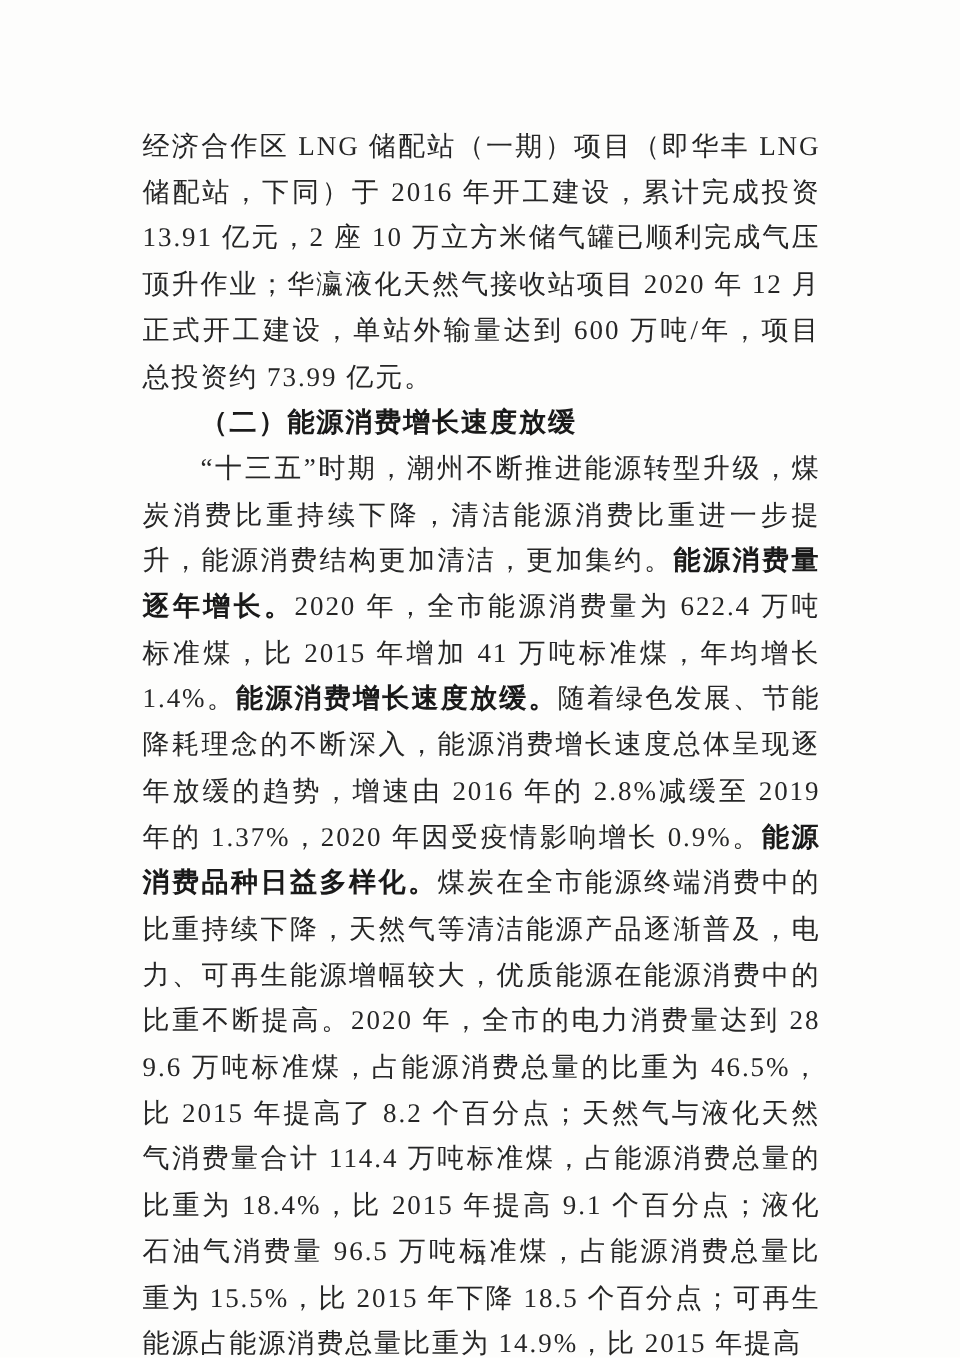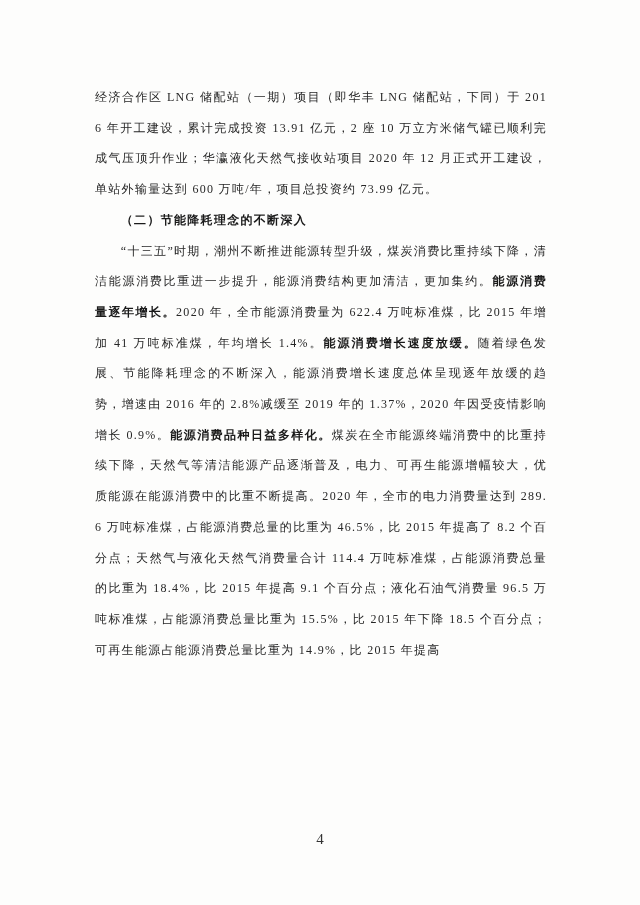--- a/index.html
+++ b/index.html
@@ -24,21 +24,21 @@
   }
   .content {
     position: absolute;
     left: 95px;
     top: 82px;
     width: 452px;
     color: #262626;
   }
   p.para {
     margin: 0;
-    font-size: 12px;
+    font-size: 18px;
     line-height: 30.7px;
     letter-spacing: 1.3px;
     text-align: justify;
     text-justify: inter-ideograph;
     word-break: break-all;
     overflow-wrap: break-word;
   }
   p.para.indent {
     text-indent: 2.15em;
   }
@@ -61,17 +61,17 @@
     color: #333333;
     letter-spacing: 0;
   }
 </style>
 </head>
 <body>
 
 <div class="page">
   <div class="content">
       <p class="para"><span class="run">经济合作区 LNG 储配站（一期）项目（即华丰 LNG 储配站，下同）于 2016 年开工建设，累计完成投资 13.91 亿元，2 座 10 万立方米储气罐已顺利完成气压顶升作业；华瀛液化天然气接收站项目 2020 年 12 月正式开工建设，单站外输量达到 600 万吨/年，项目总投资约 73.99 亿元。</span></p>
-      <p class="para indent heading"><span class="run bold">（二）节能降耗理念的不断深入</span></p>
+      <p class="para indent heading"><span class="run bold">（二）能源消费增长速度放缓</span></p>
       <p class="para indent"><span class="run">“十三五”时期，潮州不断推进能源转型升级，煤炭消费比重持续下降，清洁能源消费比重进一步提升，能源消费结构更加清洁，更加集约。</span><span class="run bold">能源消费量逐年增长。</span><span class="run">2020 年，全市能源消费量为 622.4 万吨标准煤，比 2015 年增加 41 万吨标准煤，年均增长 1.4%。</span><span class="run bold">能源消费增长速度放缓。</span><span class="run">随着绿色发展、节能降耗理念的不断深入，能源消费增长速度总体呈现逐年放缓的趋势，增速由 2016 年的 2.8%减缓至 2019 年的 1.37%，2020 年因受疫情影响增长 0.9%。</span><span class="run bold">能源消费品种日益多样化。</span><span class="run">煤炭在全市能源终端消费中的比重持续下降，天然气等清洁能源产品逐渐普及，电力、可再生能源增幅较大，优质能源在能源消费中的比重不断提高。2020 年，全市的电力消费量达到 289.6 万吨标准煤，占能源消费总量的比重为 46.5%，比 2015 年提高了 8.2 个百分点；天然气与液化天然气消费量合计 114.4 万吨标准煤，占能源消费总量的比重为 18.4%，比 2015 年提高 9.1 个百分点；液化石油气消费量 96.5 万吨标准煤，占能源消费总量比重为 15.5%，比 2015 年下降 18.5 个百分点；可再生能源占能源消费总量比重为 14.9%，比 2015 年提高</span></p>
     </div>
   <div class="page-number">4</div>
 </div>
 
 </body></html>

